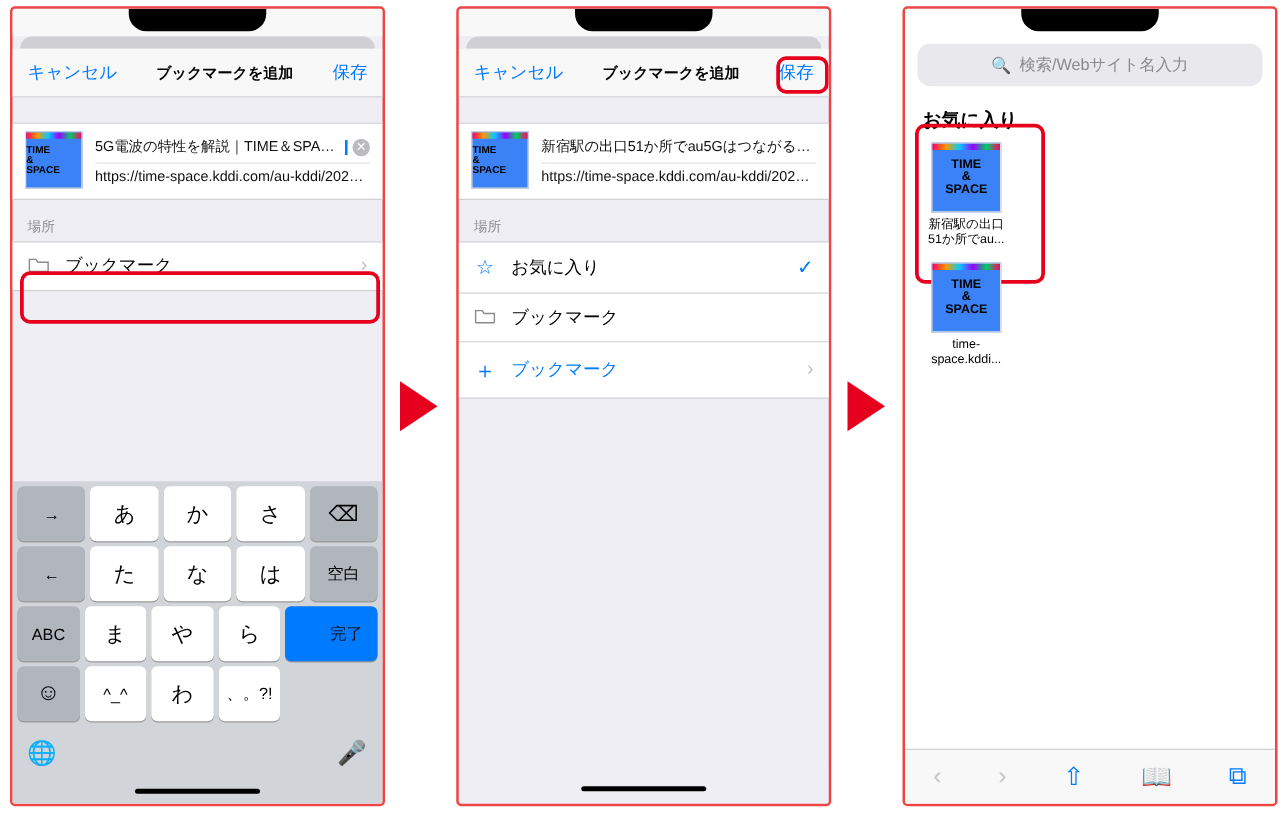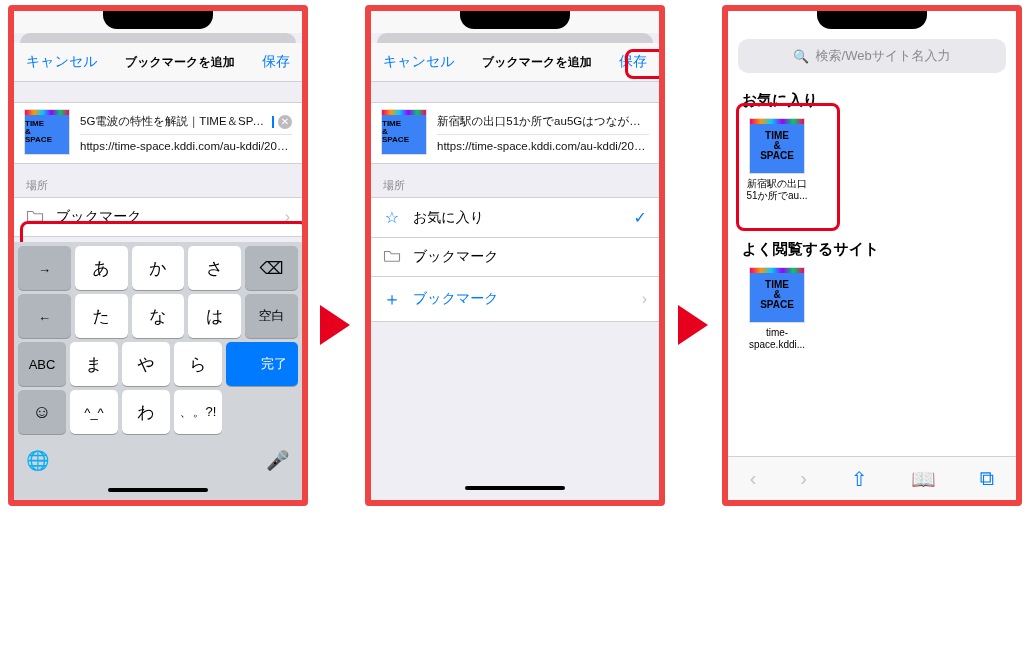--- a/index.html
+++ b/index.html
@@ -6,22 +6,22 @@
   body {
     font-family: -apple-system, "Helvetica Neue", Arial, sans-serif;
     background: #fff;
     width: 1026px;
     height: 650px;
     position: relative;
   }
   .phone {
     position: absolute;
     width: 300px;
-    height: 501px;
-    border: 6px solid #ef4444;
+    height: 640px;
+    border: 2px solid #ef4444;
     border-radius: 4px;
     background: #efeef4;
     overflow: hidden;
   }
   .phone1 { left: 8px; top: 5px; }
   .phone2 { left: 365px; top: 5px; }
   .phone3 { left: 722px; top: 5px; }
 
   .arrow {
     position: absolute;
@@ -154,21 +154,21 @@
   .key {
     flex:1;
     background:#fff;
     border-radius:5px;
     box-shadow: 0 1px 0 #999;
     height:44px;
     display:flex;align-items:center;justify-content:center;
     font-size:17px;
   }
   .key.gray { background:#b1b6bd; color:#000; }
-  .key.blue { background:#007aff; color:#ffffff;padding-left:24px; }
+  .key.blue { background:#007aff; color:#0f172a;padding-left:24px; }
   .key.small { font-size:13px; }
   .key.tiny { font-size:19px; }
   .krow.bottom { margin-bottom:0; }
   .homebar {
     width:100px;height:4px;background:#000;border-radius:3px;
     margin: 6px auto 4px;
   }
 
   
   .searchbar {
@@ -362,21 +362,20 @@
         <div class="ts-icon">
           <span>TIME</span>
             <span>&amp;</span>
             <span>SPACE</span>
         </div>
         <div class="caption">新宿駅の出口51か所でau...</div>
       </div>
     </div>
     <div class="redbox" style="left:8px;top:70px;width:104px;height:128px;"></div>
 
-    <div class="p3-section-title" style="margin-top:22px;">よく閲覧するサイト</div>
     <div style="padding:0 6px;">
       <div class="fav-tile">
         <div class="ts-icon">
           <span>TIME</span>
             <span>&amp;</span>
             <span>SPACE</span>
         </div>
         <div class="caption">time-space.kddi...</div>
       </div>
     </div>

